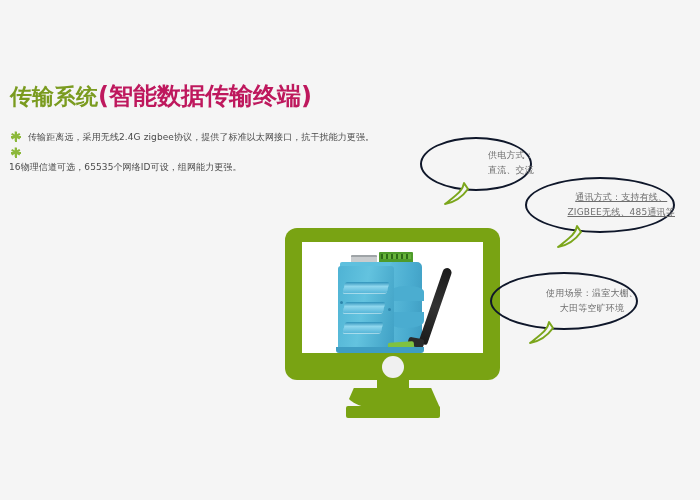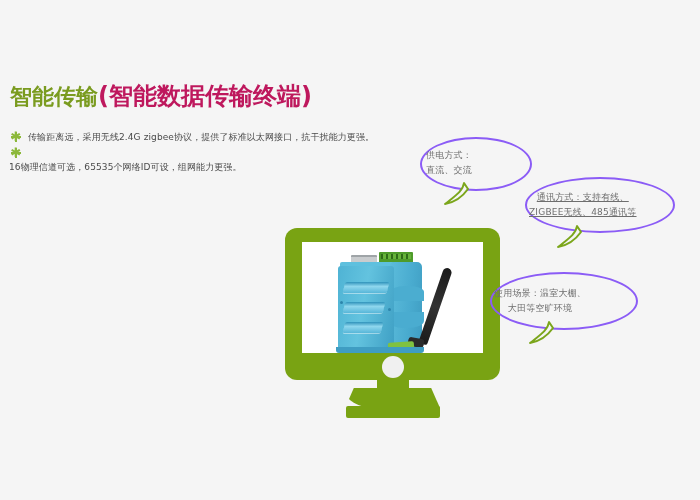--- a/index.html
+++ b/index.html
@@ -279,26 +279,26 @@
     left: 56px; top: 92px;
     width: 26px; height: 8px;
     background: #7fc241;
     border-radius: 2px;
     transform: rotate(-4deg);
   }
 
   
   .bubble {
     position: absolute;
-    border: 2px solid #8b5cf6;
+    border: 2px solid #0f172a;
     border-radius: 50%;
     background: transparent;
     display: flex;
     align-items: center;
-    justify-content: flex-start;
+    justify-content: flex-end;
   }
   .bubble-text {
     color: #6e6e6e;
     font-size: 9px;
     line-height: 15px;
     text-align: center;
     white-space: pre-line;
     letter-spacing: 0.2px;
   }
   .bubble-tail {
@@ -334,21 +334,21 @@
   }
   #bubble-scene .bubble-text { transform: translate(2px, 0px); }
   #tail-scene { left: 528px; top: 321px; }
 </style>
 </head>
 <body>
 
 <div class="page">
 
   <div class="title-block">
-    <span class="title-main">智能传输</span><span class="title-sub">(智能数据传输终端)</span>
+    <span class="title-main">传输系统</span><span class="title-sub">(智能数据传输终端)</span>
   </div>
 
   <div class="bullets">
 
 
     <div class="bullet-row">
       <span class="bullet-icon">
         <span class="bullet-star-x">✱</span>
       </span>
       <span class="bullet-text">传输距离远，采用无线2.4G zigbee协议，提供了标准以太网接口，抗干扰能力更强。</span>

